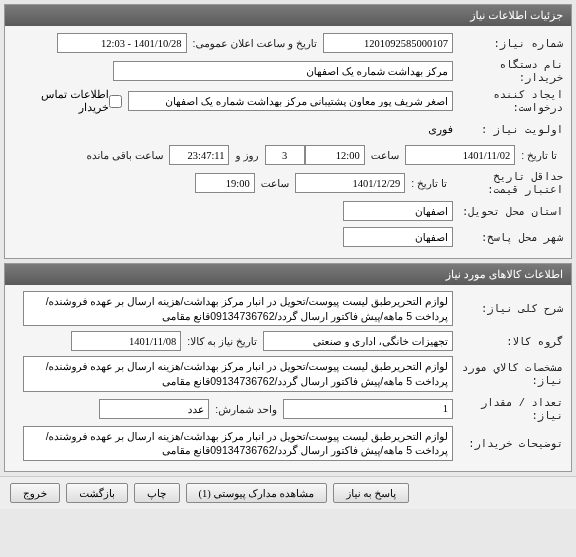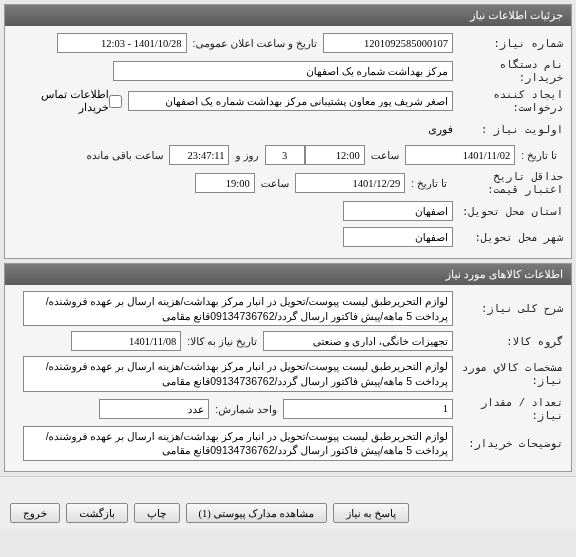--- a/index.html
+++ b/index.html
@@ -83,21 +83,20 @@
   border-top: 1px solid #ccc;
 }
 button {
   font-family: Tahoma;
   font-size: 10.5px;
   padding: 3px 12px;
   border: 1px solid #888;
   background: linear-gradient(#f8f8f8,#ddd);
   cursor: pointer;
   border-radius: 2px;
-  margin-top: 20px;
 }
 .highlight { background: #ffff66; }
 </style>
 </head>
 <body>
 
 <div class="panel">
   <div class="panel-header">جزئیات اطلاعات نیاز</div>
   <div class="panel-body">
 
@@ -145,21 +144,21 @@
       <span class="label-inline">ساعت</span>
       <input type="text" class="field-time" readonly="" value="19:00" style="">
     </div>
 
     <div class="row">
       <span class="label">استان محل تحویل:</span>
       <input type="text" class="field-city" readonly="" value="اصفهان" style="">
     </div>
 
     <div class="row">
-      <span class="label">شهر محل تحویل:</span>
+      <span class="label">شهر محل پاسخ:</span>
       <input type="text" class="field-city" readonly="" value="اصفهان" style="">
     </div>
 
   </div>
 </div>
 
 <div class="panel">
   <div class="panel-header">اطلاعات کالاهای مورد نیاز</div>
   <div class="panel-body">
 

